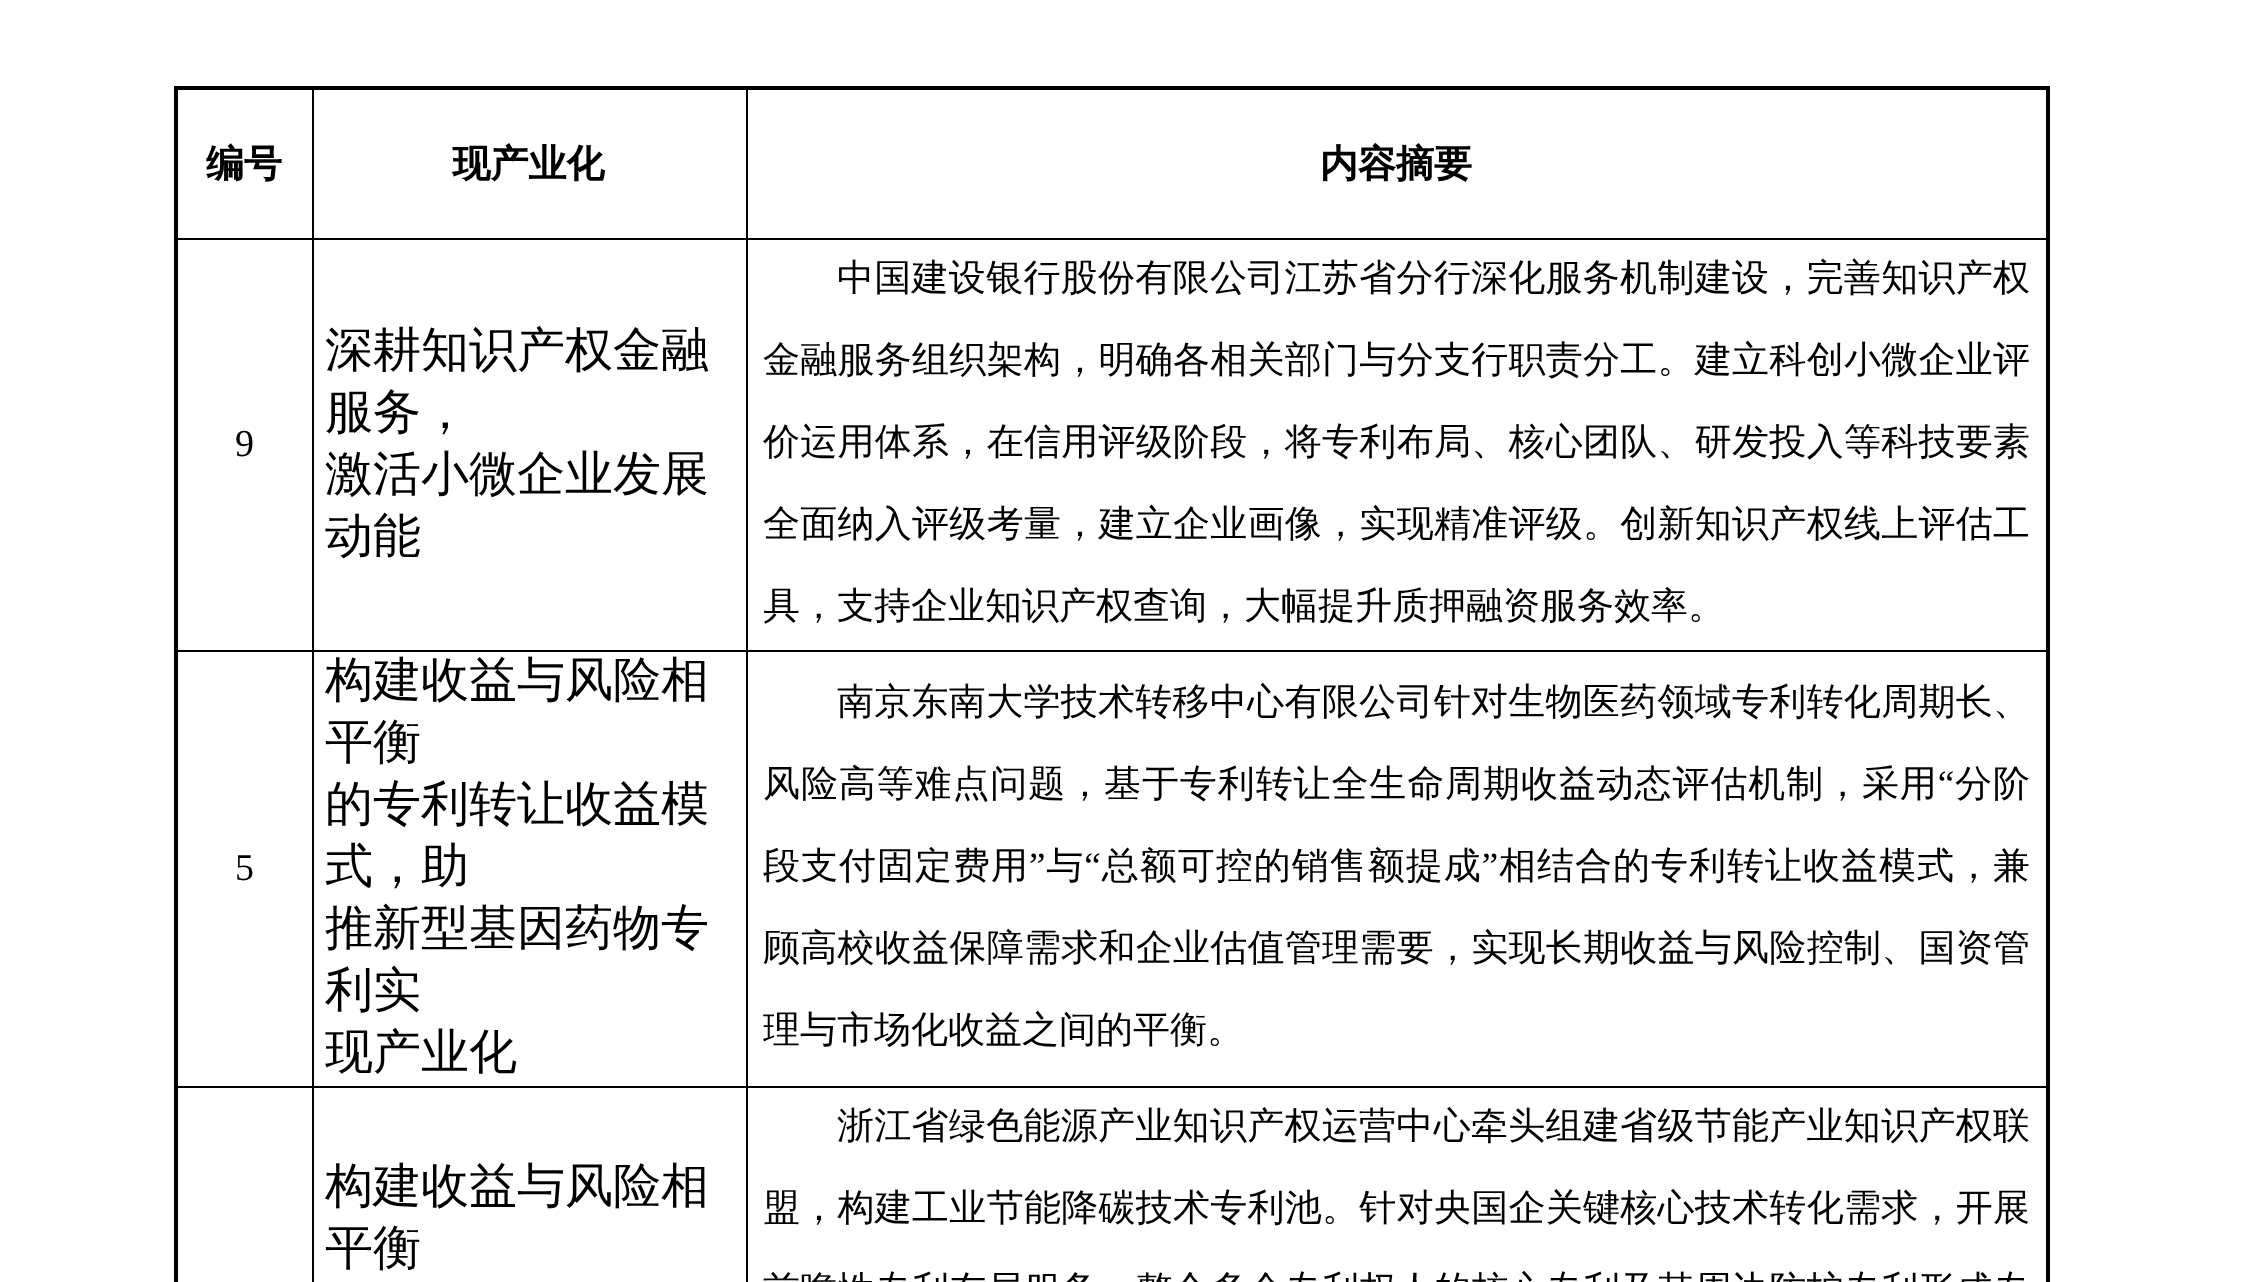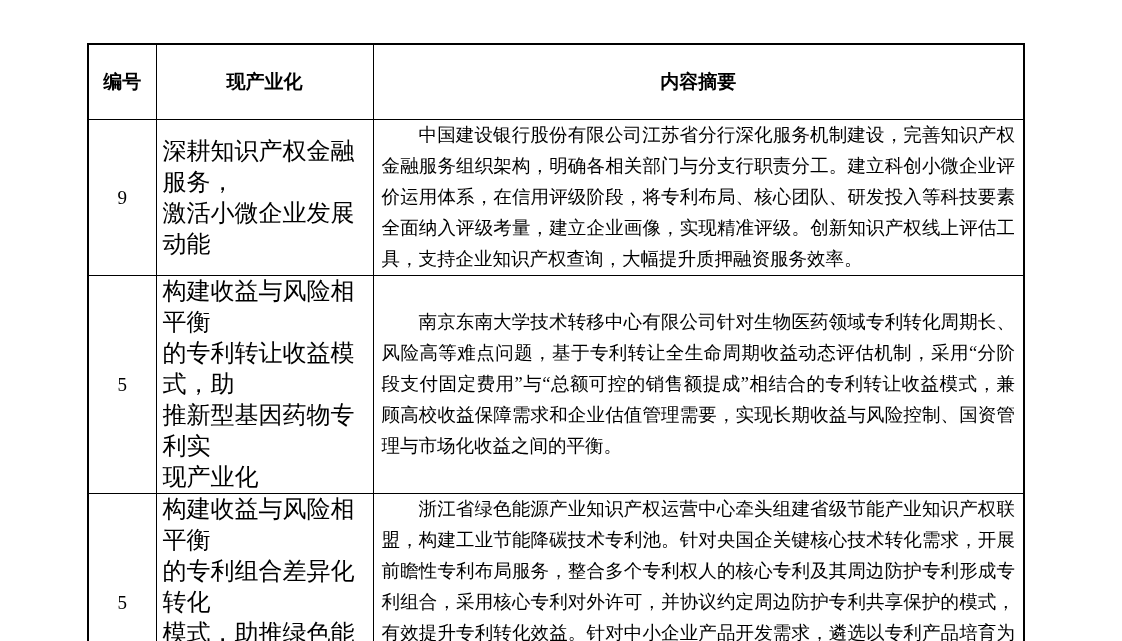--- a/index.html
+++ b/index.html
@@ -50,21 +50,21 @@
   }
   td.cell-name {
     font-size: 24px;
     line-height: 31px;
     padding: 0 6px;
     text-align: left;
     white-space: pre-line; 
   }
   td.cell-summary {
     font-size: 18.5px;
-    line-height: 31px;
+    line-height: 41px;
     padding: 0 8px;
     text-align: justify;
     text-justify: inter-ideograph;
     text-indent: 2em;
     margin-left: 40px;
   }
 </style>
 </head>
 <body>
 

